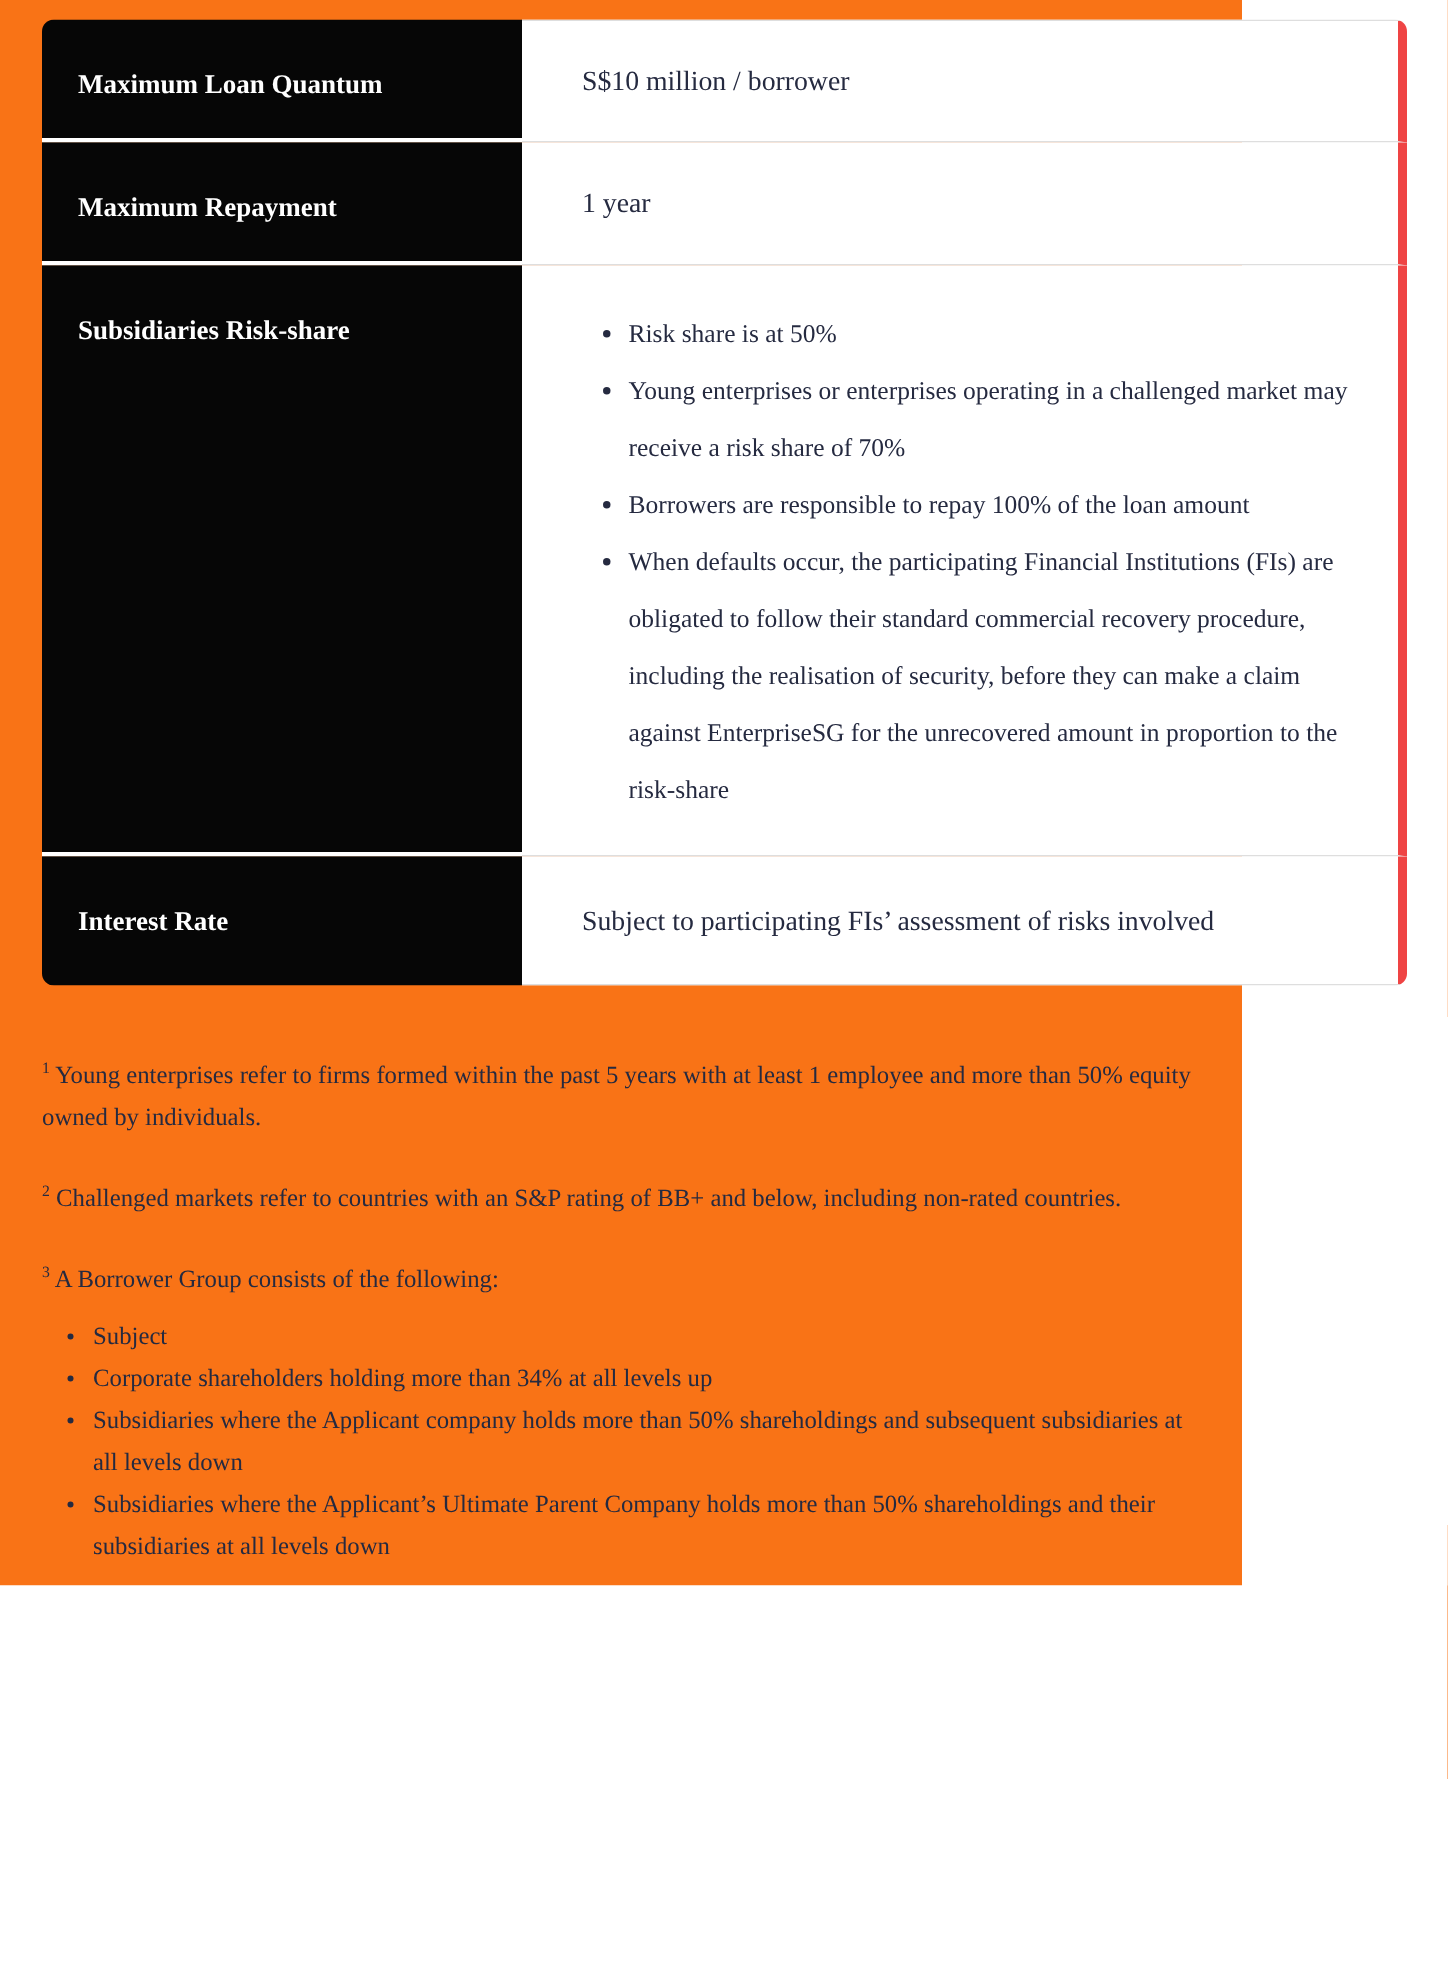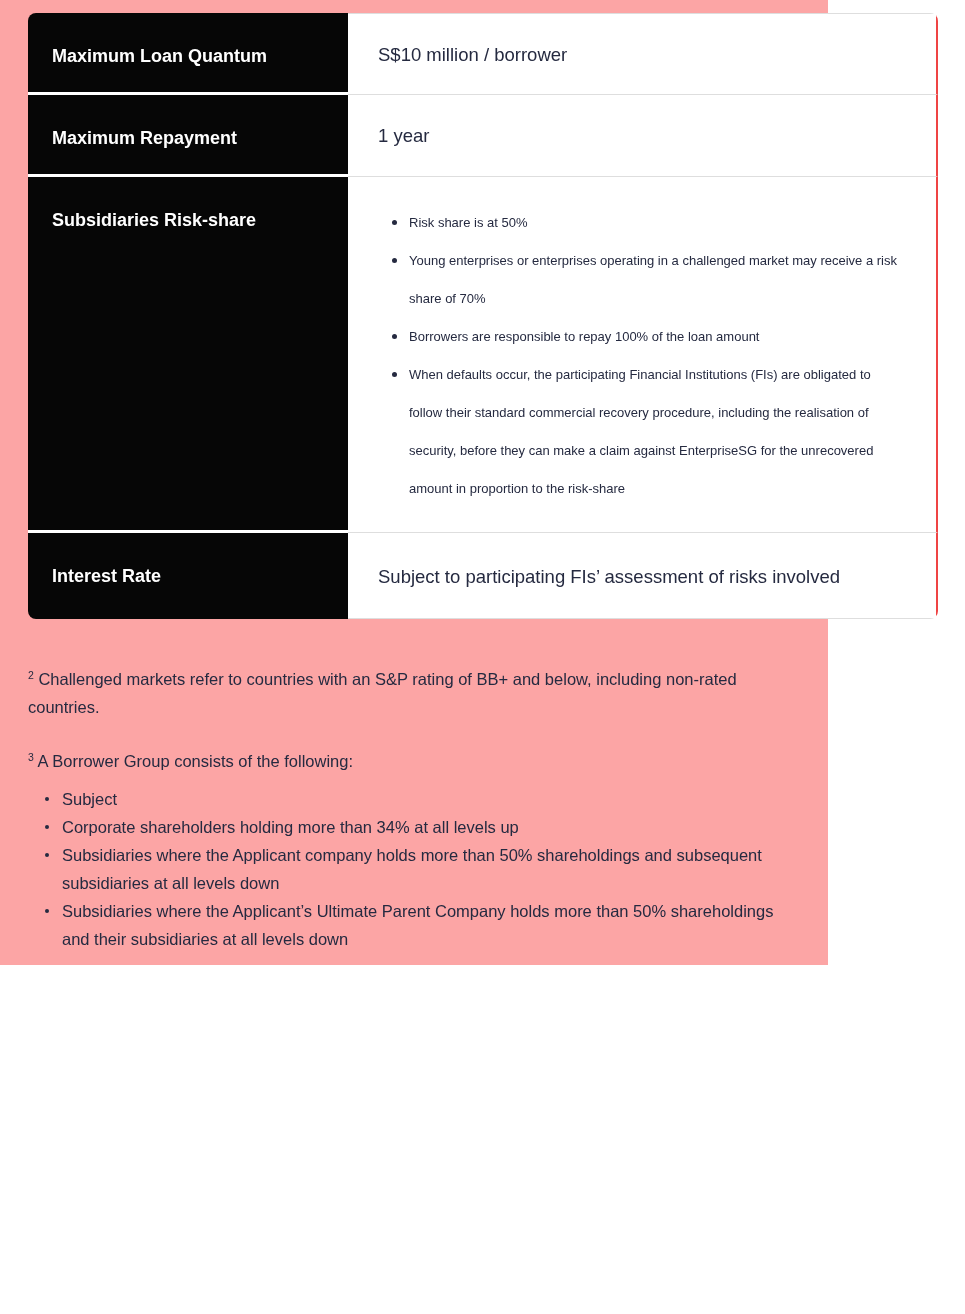--- a/index.html
+++ b/index.html
@@ -6,21 +6,22 @@
     margin: 0;
     padding: 0;
     background: #ffffff;
     font-family: "Liberation Sans", sans-serif;
     color: #252a40;
   }
   .page {
     width: 828px;
     box-sizing: border-box;
     padding: 13px 27px 12px 28px;
-    background: #fca5a5;
+    background: #f97316;
+    font-family: Liberation Serif, serif;
   }
 
   
   .rate-table {
     border-radius: 8px;
     overflow: hidden;
     width: 910px;
   }
   .trow {
     display: flex;
@@ -37,22 +38,22 @@
     font-weight: 700;
     line-height: 24px;
     border-bottom: 3px solid #ffffff;
   }
   .trow:last-child .cell-label { border-bottom: 0; }
   .cell-value {
     flex: 1 1 auto;
     box-sizing: border-box;
     background: #ffffff;
     border-bottom: 1px solid #dedede;
-    border-right: 2px solid #ef4444;
-    padding: 27px 30px 24px 30px;
+    border-right: 6px solid #ef4444;
+    padding: 27px 30px 24px 40px;
     font-size: 18.5px;
     line-height: 28px;
   }
   .trow:first-child .cell-value { border-top: 1px solid #dedede; }
 
   .cell-value p.main {
     margin: 0;
     max-width: 500px;
   }
   .cell-value p.main.tall { line-height: 34px; }
@@ -69,21 +70,21 @@
 
   .bullets {
     list-style: none;
     margin: 0;
     padding: 0 0 0 31px;
     max-width: 505px;
   }
   .bullets li {
     position: relative;
     line-height: 38px;
-    font-size: 13px;
+    font-size: 17px;
   }
   .bullets li::before {
     content: "";
     position: absolute;
     left: -17px;
     top: 16px;
     width: 5px;
     height: 5px;
     border-radius: 50%;
     background: #252a40;
@@ -157,20 +158,21 @@
       <div class="cell-label">Interest Rate</div>
       <div class="cell-value">
         <p class="main tall">Subject to participating FIs’ assessment of risks involved</p>
       </div>
     </div>
 
   </div>
 
   <div class="footnotes">
 
+    <p class="footnote"><sup>1</sup> <span>Young enterprises refer to firms formed within the past 5 years with at least 1 employee and more than 50% equity owned by individuals.</span></p>
 
     <p class="footnote"><sup>2</sup> <span>Challenged markets refer to countries with an S&amp;P rating of BB+ and below, including non-rated countries.</span></p>
 
     <p class="footnote with-list"><sup>3</sup> <span>A Borrower Group consists of the following:</span></p>
 
     <ul class="fn-list">
       <li><span>Subject</span></li>
       <li><span>Corporate shareholders holding more than 34% at all levels up</span></li>
       <li><span>Subsidiaries where the Applicant company holds more than 50% shareholdings and subsequent subsidiaries at all levels down</span></li>
       <li><span>Subsidiaries where the Applicant’s Ultimate Parent Company holds more than 50% shareholdings and their subsidiaries at all levels down</span></li>

